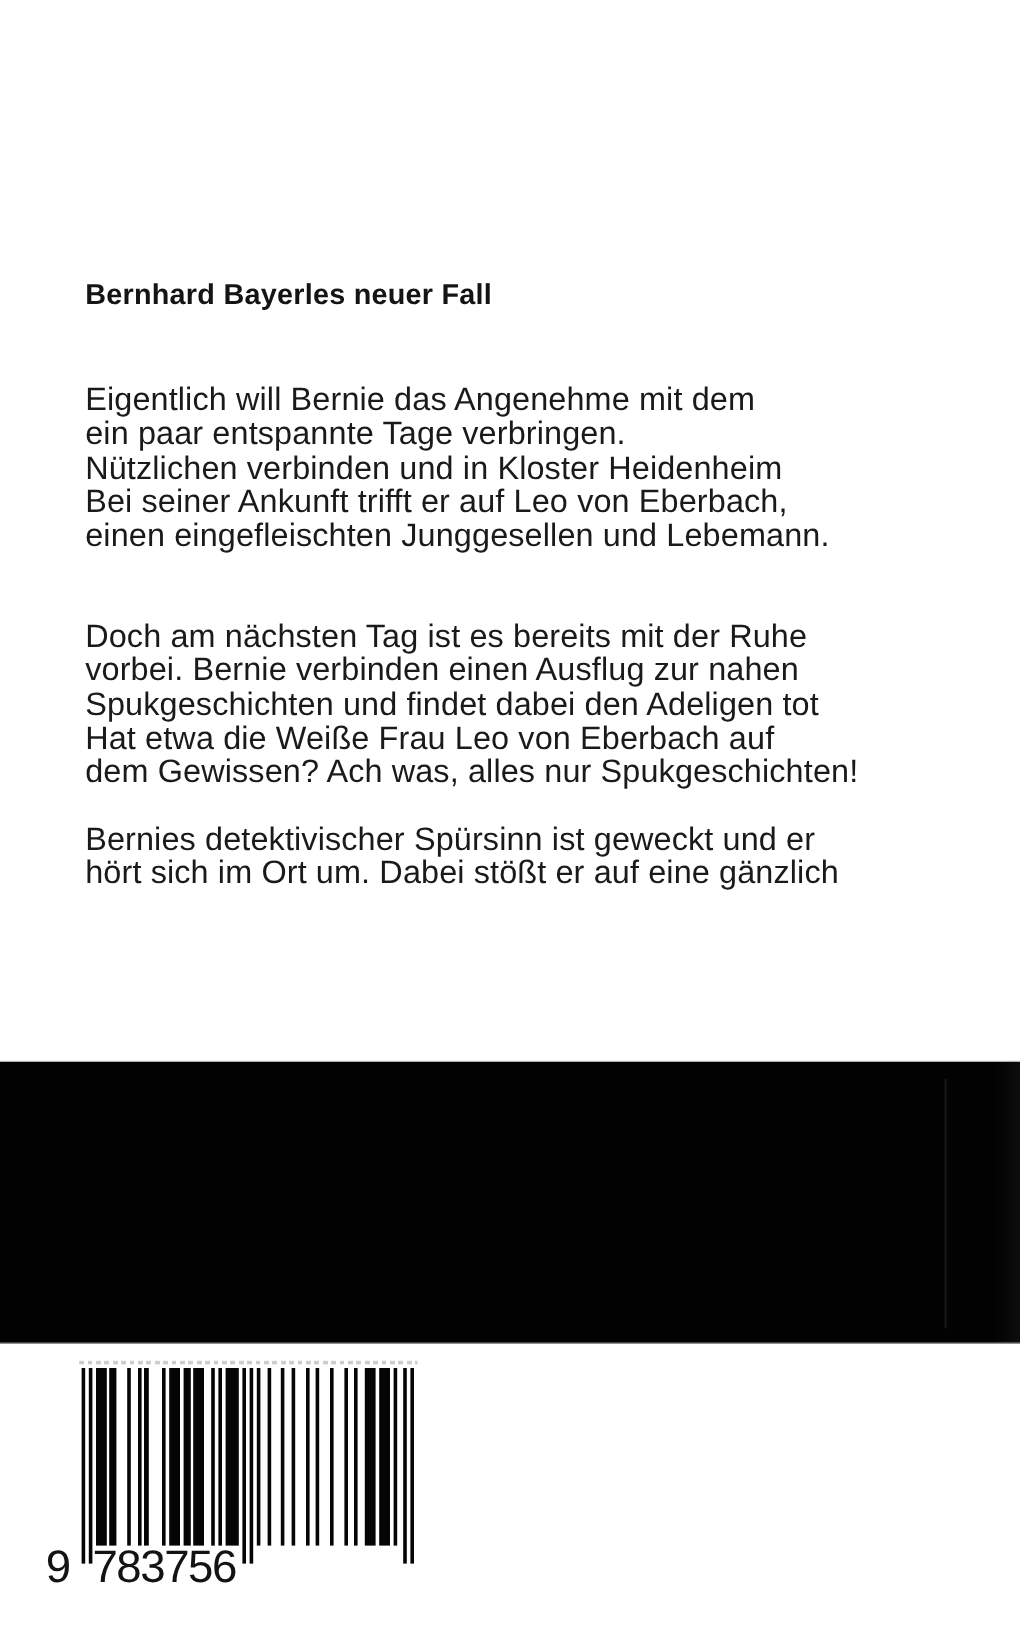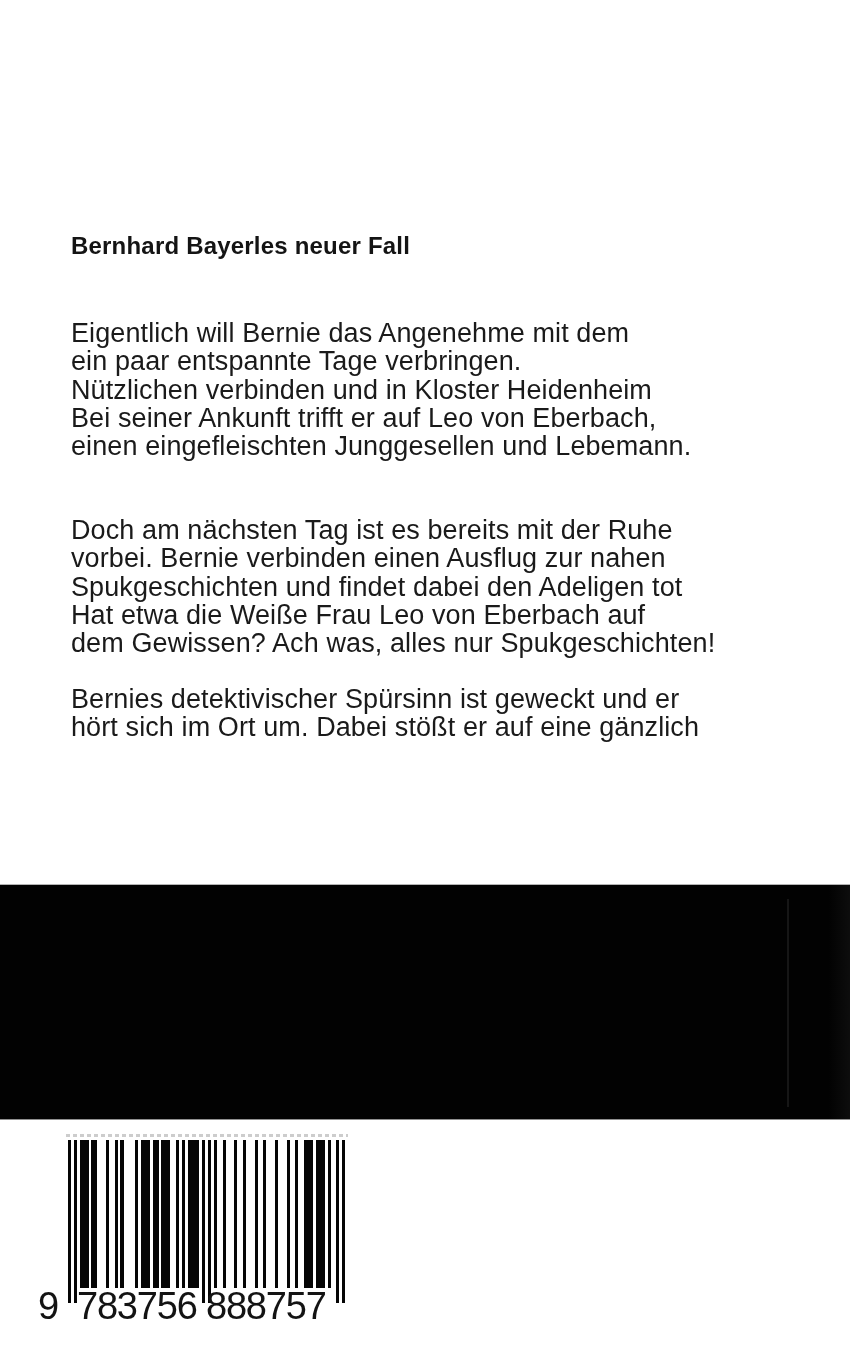--- a/index.html
+++ b/index.html
@@ -119,15 +119,14 @@
       <div class="bar" style="left: 247.84px; width: 8.9px;"></div>
       <div class="bar" style="left: 259.51px; width: 3.07px;"></div>
       <div class="bar tall" style="left: 268.25px; width: 3.07px;"></div>
       <div class="bar tall" style="left: 274.08px; width: 3.07px;"></div>
     </div>
 
   <div class="bcd bcd-prefix">9</div>
 
   <div class="bcd bcd-g1">783756</div>
 
-  <div class="bcd bcd-g2">888757</div>
 
 </div>
 
 </body></html>

